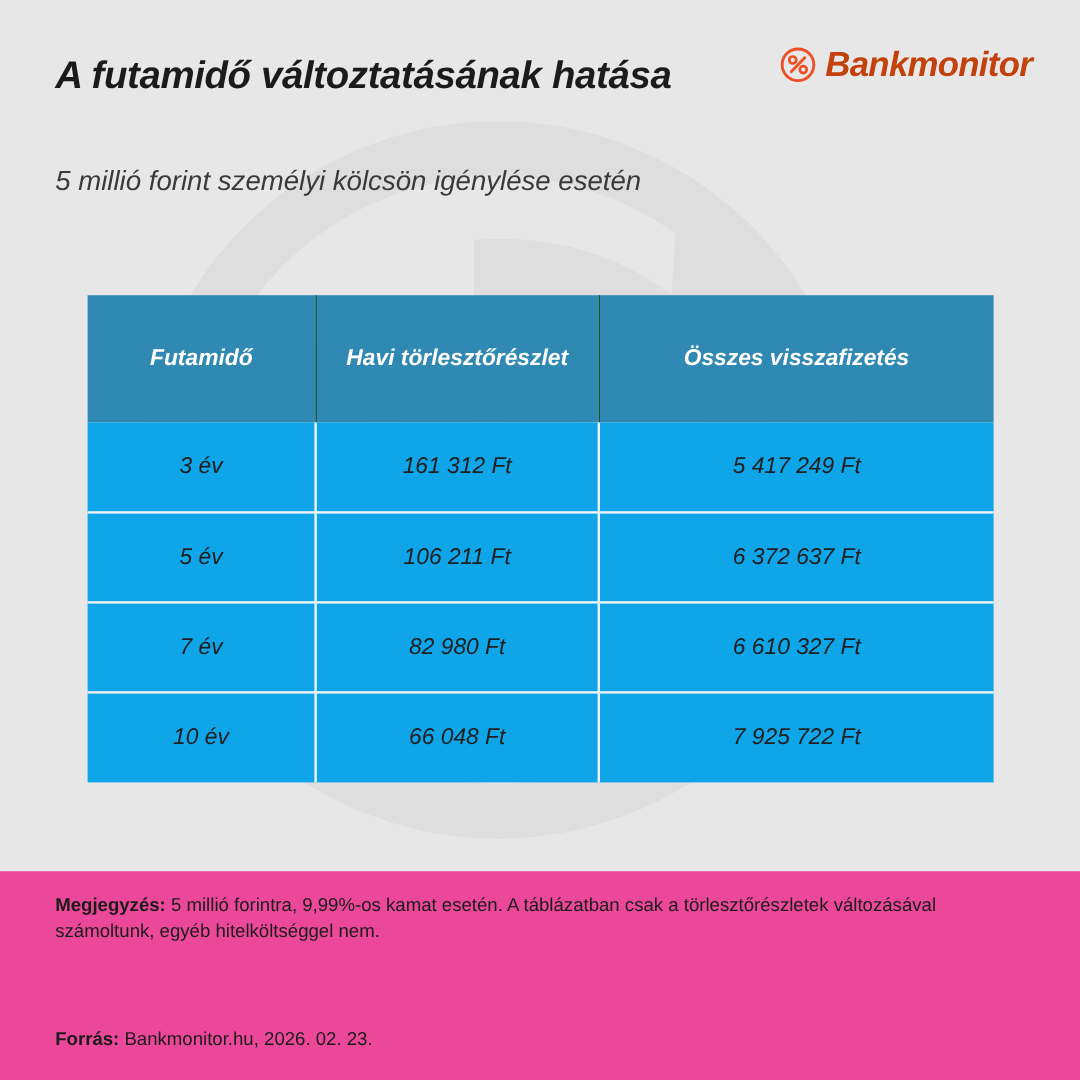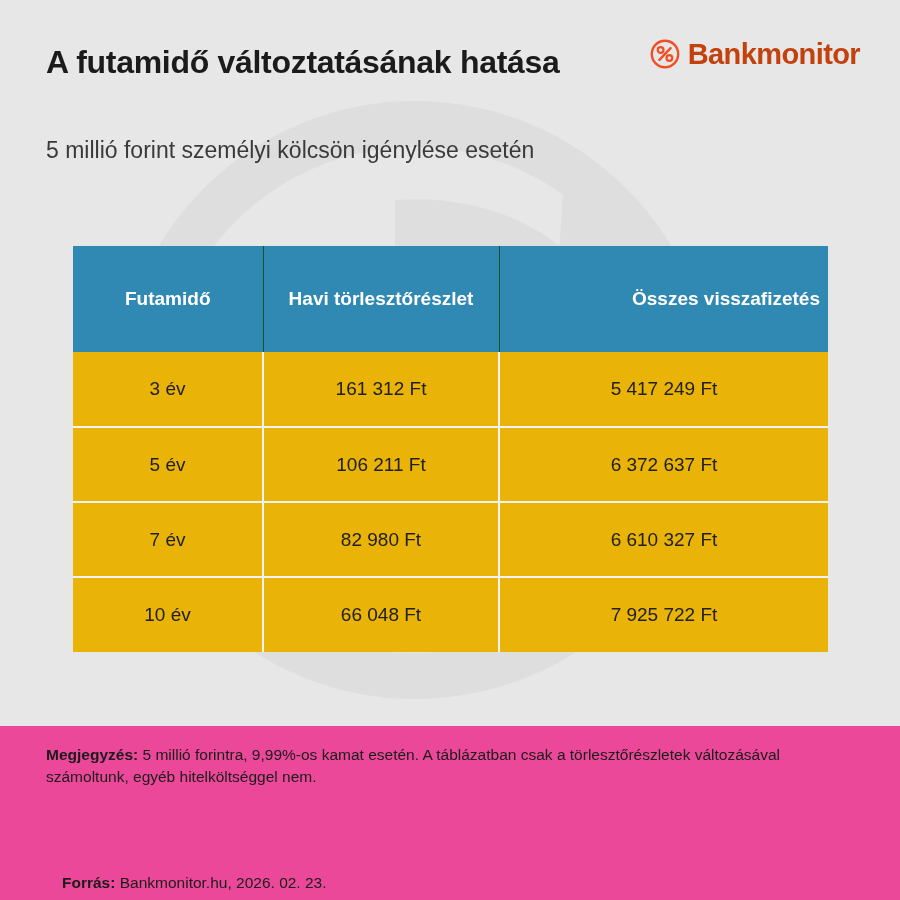--- a/index.html
+++ b/index.html
@@ -23,20 +23,21 @@
 
   
   .panel {
     position: absolute;
     left: 0;
     top: 0;
     width: 900px;
     height: 726px;
     background: #e7e7e7;
     overflow: hidden;
+    font-style: italic;
   }
 
   
   .watermark {
     position: absolute;
     left: 95px;
     top: 70px;
     width: 640px;
     height: 640px;
     pointer-events: none;
@@ -117,24 +118,24 @@
     font-size: 19px;
     font-weight: bold;
     line-height: 1.22;
     text-align: center;
     vertical-align: middle;
     height: 106px;
     padding: 4px 8px;
     border-right: 1px solid #14532d;
     box-sizing: border-box;
   }
-  .table thead th:last-child { border-right: none; text-align: right; }
+  .table thead th:last-child { border-right: none; }
 
   .table tbody td {
-    background: #eab308;
+    background: #0ea5e9;
     color: #202020;
     font-size: 19px;
     font-weight: normal;
     text-align: center;
     vertical-align: middle;
     height: 75px;
     padding: 4px 8px;
     border-right: 2px solid #f4f4f4;
     border-bottom: 2px solid #f4f4f4;
     box-sizing: border-box;
@@ -159,21 +160,21 @@
     margin: 0;
     font-size: 15.5px;
     line-height: 1.45;
     color: #1b1b1b;
   }
   .note .lbl { font-weight: bold; }
   .source {
     position: absolute;
     left: 46px;
     top: 130px;
-    margin: 16px;
+    margin: 0;
     font-size: 15.5px;
     line-height: 1.4;
     color: #1b1b1b;
   }
   .source .lbl { font-weight: bold; }
 </style>
 </head>
 <body>
 
 <div class="infographic">

